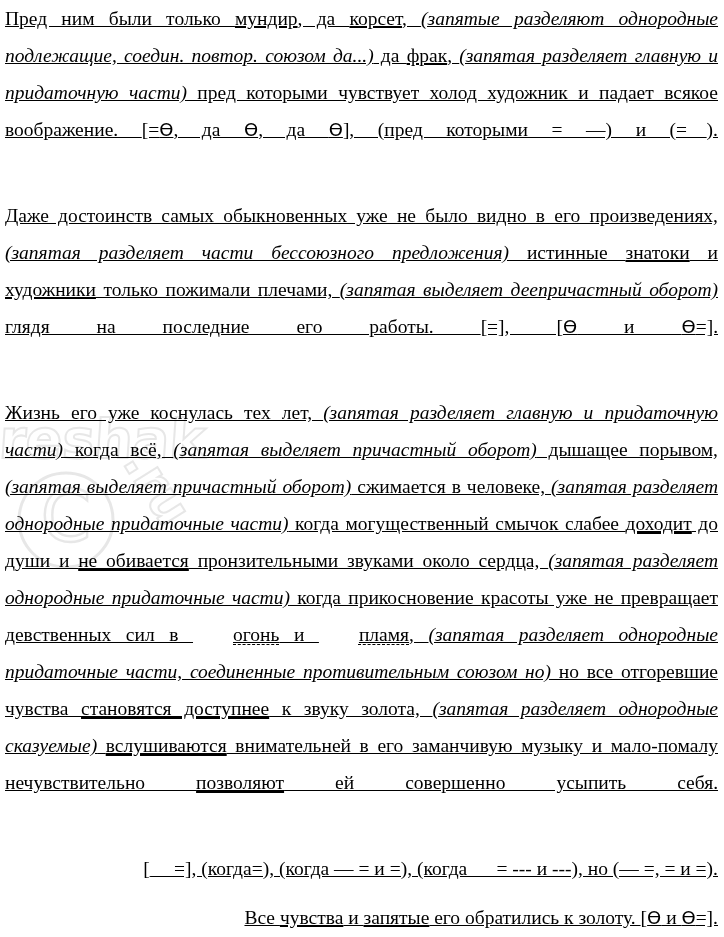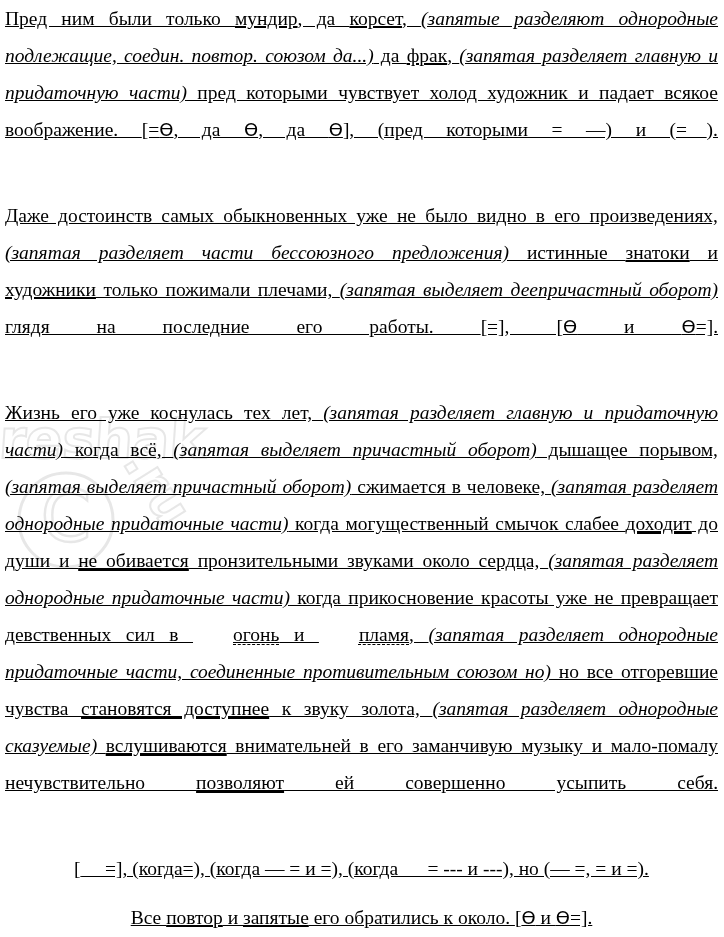--- a/index.html
+++ b/index.html
@@ -49,21 +49,21 @@
     text-decoration: underline;
   }
   .para:last-child { margin-bottom: 0; }
 
   
   .para::after {
     content: "";
     display: inline-block;
     width: 100%;
   }
-  .para.nojust { text-align: center; }
+  .para.nojust { text-align: right; }
   .para.nojust::after { display: none; }
 
   
   .note {            
     font-style: italic;
   }
   .subj {            
     text-decoration: underline;
     text-underline-offset: 2px;
     text-decoration-thickness: 1px;
@@ -107,14 +107,14 @@
       <text x="72" y="141" text-anchor="middle" font-family="DejaVu Sans, sans-serif" font-size="72" fill="none" stroke="#d4d4d4" stroke-width="2.4">C</text>
     </g>
   </svg>
 </div>
 
 <main id="doc">
     <p class="para"><span>Пред ним были только </span><span class="subj">мундир</span><span>, да </span><span class="subj">корсет</span><span>, </span><span class="note">(запятые разделяют однородные подлежащие, соедин. повтор. союзом да...)</span><span> да </span><span class="subj">фрак</span><span>, </span><span class="note">(запятая разделяет главную и придаточную части)</span><span> пред которыми чувствует холод художник и падает всякое воображение. </span><span class="scheme">[=<span class="sym">Ө</span>, да <span class="sym">Ө</span>, да <span class="sym">Ө</span>], (пред которыми = —) и (=__).</span></p>
     <p class="para"><span>Даже достоинств самых обыкновенных уже не было видно в его произведениях, </span><span class="note">(запятая разделяет части бессоюзного предложения)</span><span> истинные </span><span class="subj">знатоки</span><span> и </span><span class="subj">художники</span><span> только пожимали плечами, </span><span class="note">(запятая выделяет деепричастный оборот)</span><span> глядя на последние его работы. </span><span class="scheme">[=], [<span class="sym">Ө</span> и <span class="sym">Ө</span>=].</span></p>
     <p class="para"><span>Жизнь его уже коснулась тех лет, </span><span class="note">(запятая разделяет главную и придаточную части)</span><span> когда всё, </span><span class="note">(запятая выделяет причастный оборот)</span><span> дышащее порывом, </span><span class="note">(запятая выделяет причастный оборот)</span><span> сжимается в человеке, </span><span class="note">(запятая разделяет однородные придаточные части)</span><span> когда могущественный смычок слабее </span><span class="pred">доходит</span><span> до души и </span><span class="pred">не обивается</span><span> пронзительными звуками около сердца, </span><span class="note">(запятая разделяет однородные придаточные части)</span><span> когда прикосновение красоты уже не превращает девственных сил в </span><span class="obj">огонь</span><span> и </span><span class="obj">пламя</span><span>, </span><span class="note">(запятая разделяет однородные придаточные части, соединенные противительным союзом но)</span><span> но все отгоревшие чувства </span><span class="pred">становятся доступнее</span><span> к звуку золота, </span><span class="note">(запятая разделяет однородные сказуемые)</span><span> </span><span class="pred">вслушиваются</span><span> внимательней в его заманчивую музыку и мало-помалу нечувствительно </span><span class="pred">позволяют</span><span> ей совершенно усыпить себя.</span></p>
     <p class="para nojust"><span class="scheme">[__ =], (когда=), (когда — = и =), (когда __ = --- и ---), но (— =, = и =).</span></p>
-    <p class="para nojust"><span>Все </span><span class="subj">повтор</span><span> и </span><span class="subj">запятые</span><span> его обратились к около. </span><span class="scheme">[<span class="sym">Ө</span> и <span class="sym">Ө</span>=].</span></p>
+    <p class="para nojust"><span>Все </span><span class="subj">чувства</span><span> и </span><span class="subj">запятые</span><span> его обратились к золоту. </span><span class="scheme">[<span class="sym">Ө</span> и <span class="sym">Ө</span>=].</span></p>
   </main>
 
 </body></html>

